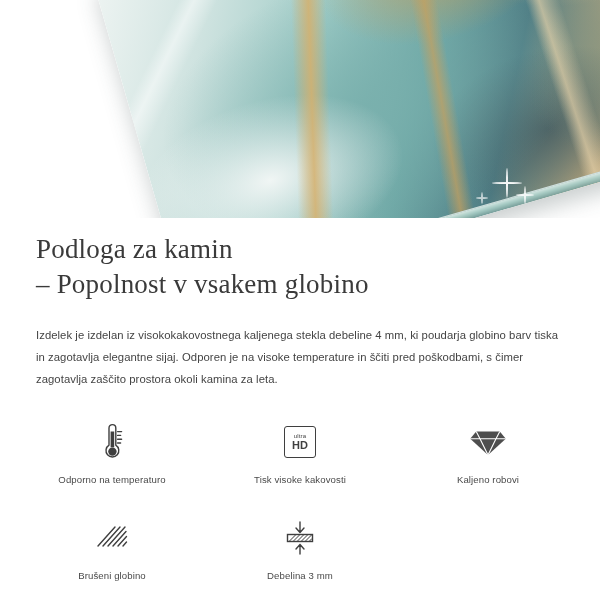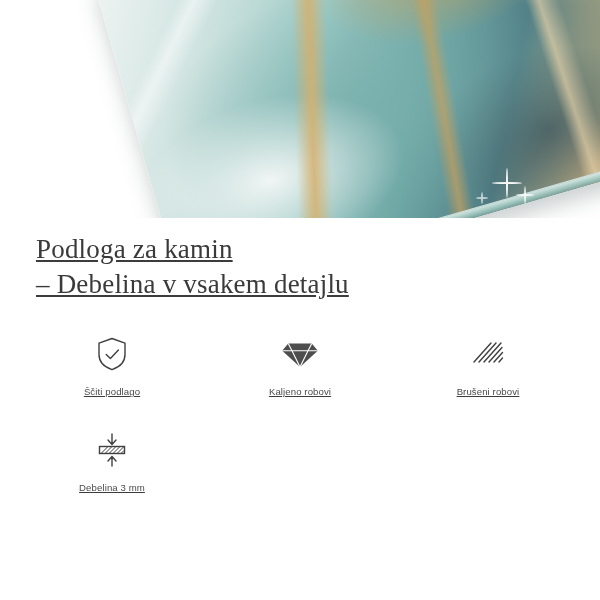--- a/index.html
+++ b/index.html
@@ -12,21 +12,20 @@
     background: #ffffff;
     font-family: "Liberation Sans", sans-serif;
     color: #3c3c3c;
     overflow: hidden;
   }
   .page {
     position: relative;
     width: 600px;
     height: 600px;
     background: #ffffff;
-    text-decoration: underline;
   }
 
   
   .hero {
     position: relative;
     width: 600px;
     height: 218px;
     overflow: hidden;
     background: #ffffff;
   }
@@ -179,37 +178,49 @@
       <div class="hero-edge"></div>
     </div>
     <span class="sparkle sp1"></span>
     <span class="sparkle sp2"></span>
     <span class="sparkle sp3"></span>
   </div>
 
   <div class="content">
     <h1 class="title">
       <span>Podloga za kamin</span>
-      <span class="line2">– Debelina v vsakem detajlu</span>
+      <span class="line2">– Popolnost v vsakem globino</span>
     </h1>
+    <p class="desc">Izdelek je izdelan iz visokokakovostnega kaljenega stekla debeline 4 mm, ki poudarja globino barv tiska in zagotavlja elegantne sijaj. Odporen je na visoke temperature in ščiti pred poškodbami, s čimer zagotavlja zaščito prostora okoli kamina za leta.</p>
   </div>
 
   <div class="features">
 
-
-
-    <div class="feature">
-      <div class="icon">
-        <svg width="36" height="40" viewBox="0 0 36 40">
-          <path class="stroke" d="M18 4.5 31 9.2v11.3c0 7.6-5.5 12.6-13 15.2-7.5-2.6-13-7.6-13-15.2V9.2z"></path>
-          <path class="stroke" d="m12.2 20.4 4.2 4.2 8-8.6"></path>
-        </svg>
-      </div>
-      <div class="caption">Ščiti podlago</div>
-    </div>
+    <div class="feature">
+      <div class="icon">
+        <svg width="34" height="40" viewBox="0 0 34 40">
+          <path class="stroke" d="M14 6a3.4 3.4 0 0 1 6.8 0v17.2a6.4 6.4 0 1 1-6.8 0z"></path>
+          <path class="fill" d="M15.6 9.5h3.6v15.8h-3.6z"></path>
+          <circle class="fill" cx="17.4" cy="29.6" r="4.2"></circle>
+          <path class="stroke" d="M22.6 9.6h4M22.6 13.4h3M22.6 17.2h4M22.6 21h3"></path>
+        </svg>
+      </div>
+      <div class="caption">Odporno na temperaturo</div>
+    </div>
+
+    <div class="feature">
+      <div class="icon">
+        <div class="uhd-box">
+          <span class="uhd-top">ultra</span>
+          <span class="uhd-bot">HD</span>
+        </div>
+      </div>
+      <div class="caption">Tisk visoke kakovosti</div>
+    </div>
+
 
     <div class="feature">
       <div class="icon">
         <svg width="40" height="36" viewBox="0 0 40 36">
           <path class="fill" d="M8.2 7.5h23.6l6 7.2-17.8 16.4L2.2 14.7z" opacity="0.92"></path>
           <path d="M8.2 7.5 12 14.7M31.8 7.5 28 14.7M2.2 14.7h35.6M12 14.7 20 31.1M28 14.7 20 31.1" fill="none" stroke="#ffffff" stroke-width="1.1"></path>
         </svg>
       </div>
       <div class="caption">Kaljeno robovi</div>
     </div>
@@ -218,21 +229,21 @@
       <div class="icon">
         <svg width="40" height="34" viewBox="0 0 40 34">
           <path class="stroke" d="M6 25 23 6"></path>
           <path class="stroke" d="M11 25 28 6"></path>
           <path class="stroke" d="M16 25 33 6"></path>
           <path class="stroke" d="M21 25 34 10.5"></path>
           <path class="stroke" d="M26 25 34.5 15.5"></path>
           <path class="stroke" d="M31 25 34.5 21"></path>
         </svg>
       </div>
-      <div class="caption">Brušeni robovi</div>
+      <div class="caption">Brušeni globino</div>
     </div>
 
     <div class="feature">
       <div class="icon">
         <svg width="40" height="40" viewBox="0 0 40 40">
           <path class="stroke" d="M20 4v9M20 14.5 16 10M20 14.5 24 10"></path>
           <rect x="7.5" y="16.5" width="25" height="7" fill="none" stroke="#3f3f3f" stroke-width="1.4"></rect>
           <path d="M9 23.5 16 16.5M13 23.5 20 16.5M17 23.5 24 16.5M21 23.5 28 16.5M25 23.5 32 16.5M29 23.5 32 20.5" fill="none" stroke="#3f3f3f" stroke-width="1"></path>
           <path class="stroke" d="M20 36v-9M20 26.5 16 31M20 26.5 24 31"></path>
         </svg>

